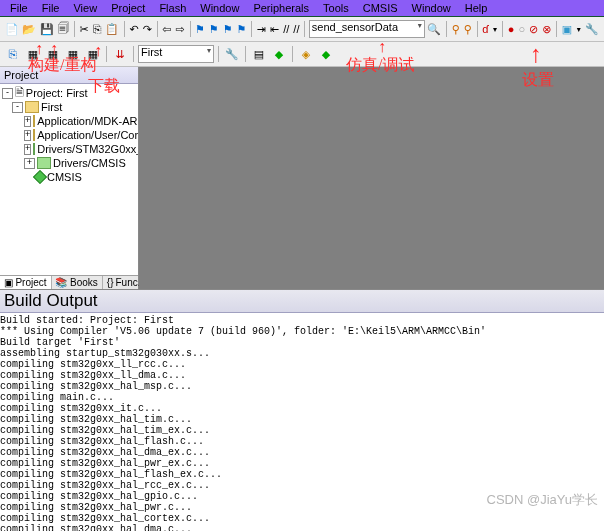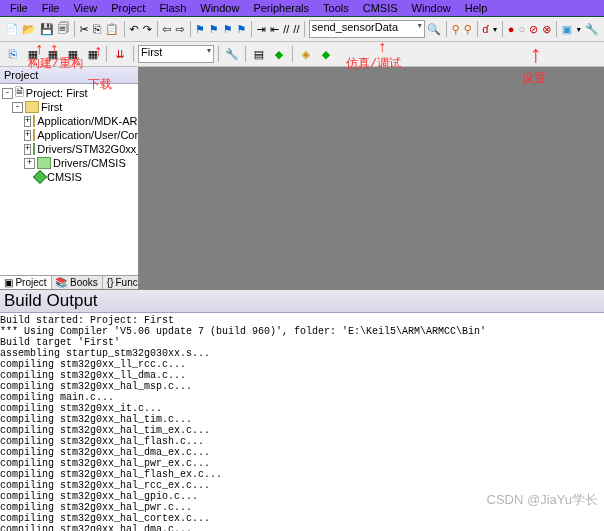--- a/index.html
+++ b/index.html
@@ -24,21 +24,21 @@
 .toggle{width:9px;height:9px;border:1px solid #888;text-align:center;line-height:7px;font-size:9px;background:#fff}
 .ptabs{display:flex;background:#e8e8e8;border-top:1px solid #a0a0a0;font-size:10px}
 .ptab{padding:1px 4px;border-right:1px solid #b0b0b0;display:flex;align-items:center;gap:2px}
 .ptab.act{background:#fff}
 .canvas{flex:1;background:#808080}
 .out-head{background:linear-gradient(#e8e8f0,#d8d8e8);border-top:1px solid #888;border-bottom:1px solid #a0a0c0;padding:1px 4px;font-size:17px}
 .out{background:#fff;font-family:"Courier New",monospace;font-size:10px;padding:2px 0;height:218px;overflow:hidden;white-space:pre;line-height:11px}
 .status{background:#f0f0f0;border-top:1px solid #888;display:flex;font-size:10px}
 .status .cell{padding:1px 6px;border-right:1px solid #c0c0c0}
 .status .f{background:#d0d0d0}
-.annot{position:absolute;color:#ff3030;font-size:12px;font-family:Liberation Mono, monospace;pointer-events:none}
+.annot{position:absolute;color:#ff3030;font-size:16px;font-family:Liberation Serif, serif;pointer-events:none}
 .arrow{position:absolute;color:#ff2020;font-size:16px;pointer-events:none}
 .watermark{position:absolute;right:6px;bottom:22px;color:rgba(120,120,120,.55);font-size:13px;font-family:Arial}
 </style>
 </head>
 <body>
 
 <div class="menubar">
   <span>File</span>
   <span>File</span>
   <span>View</span>

